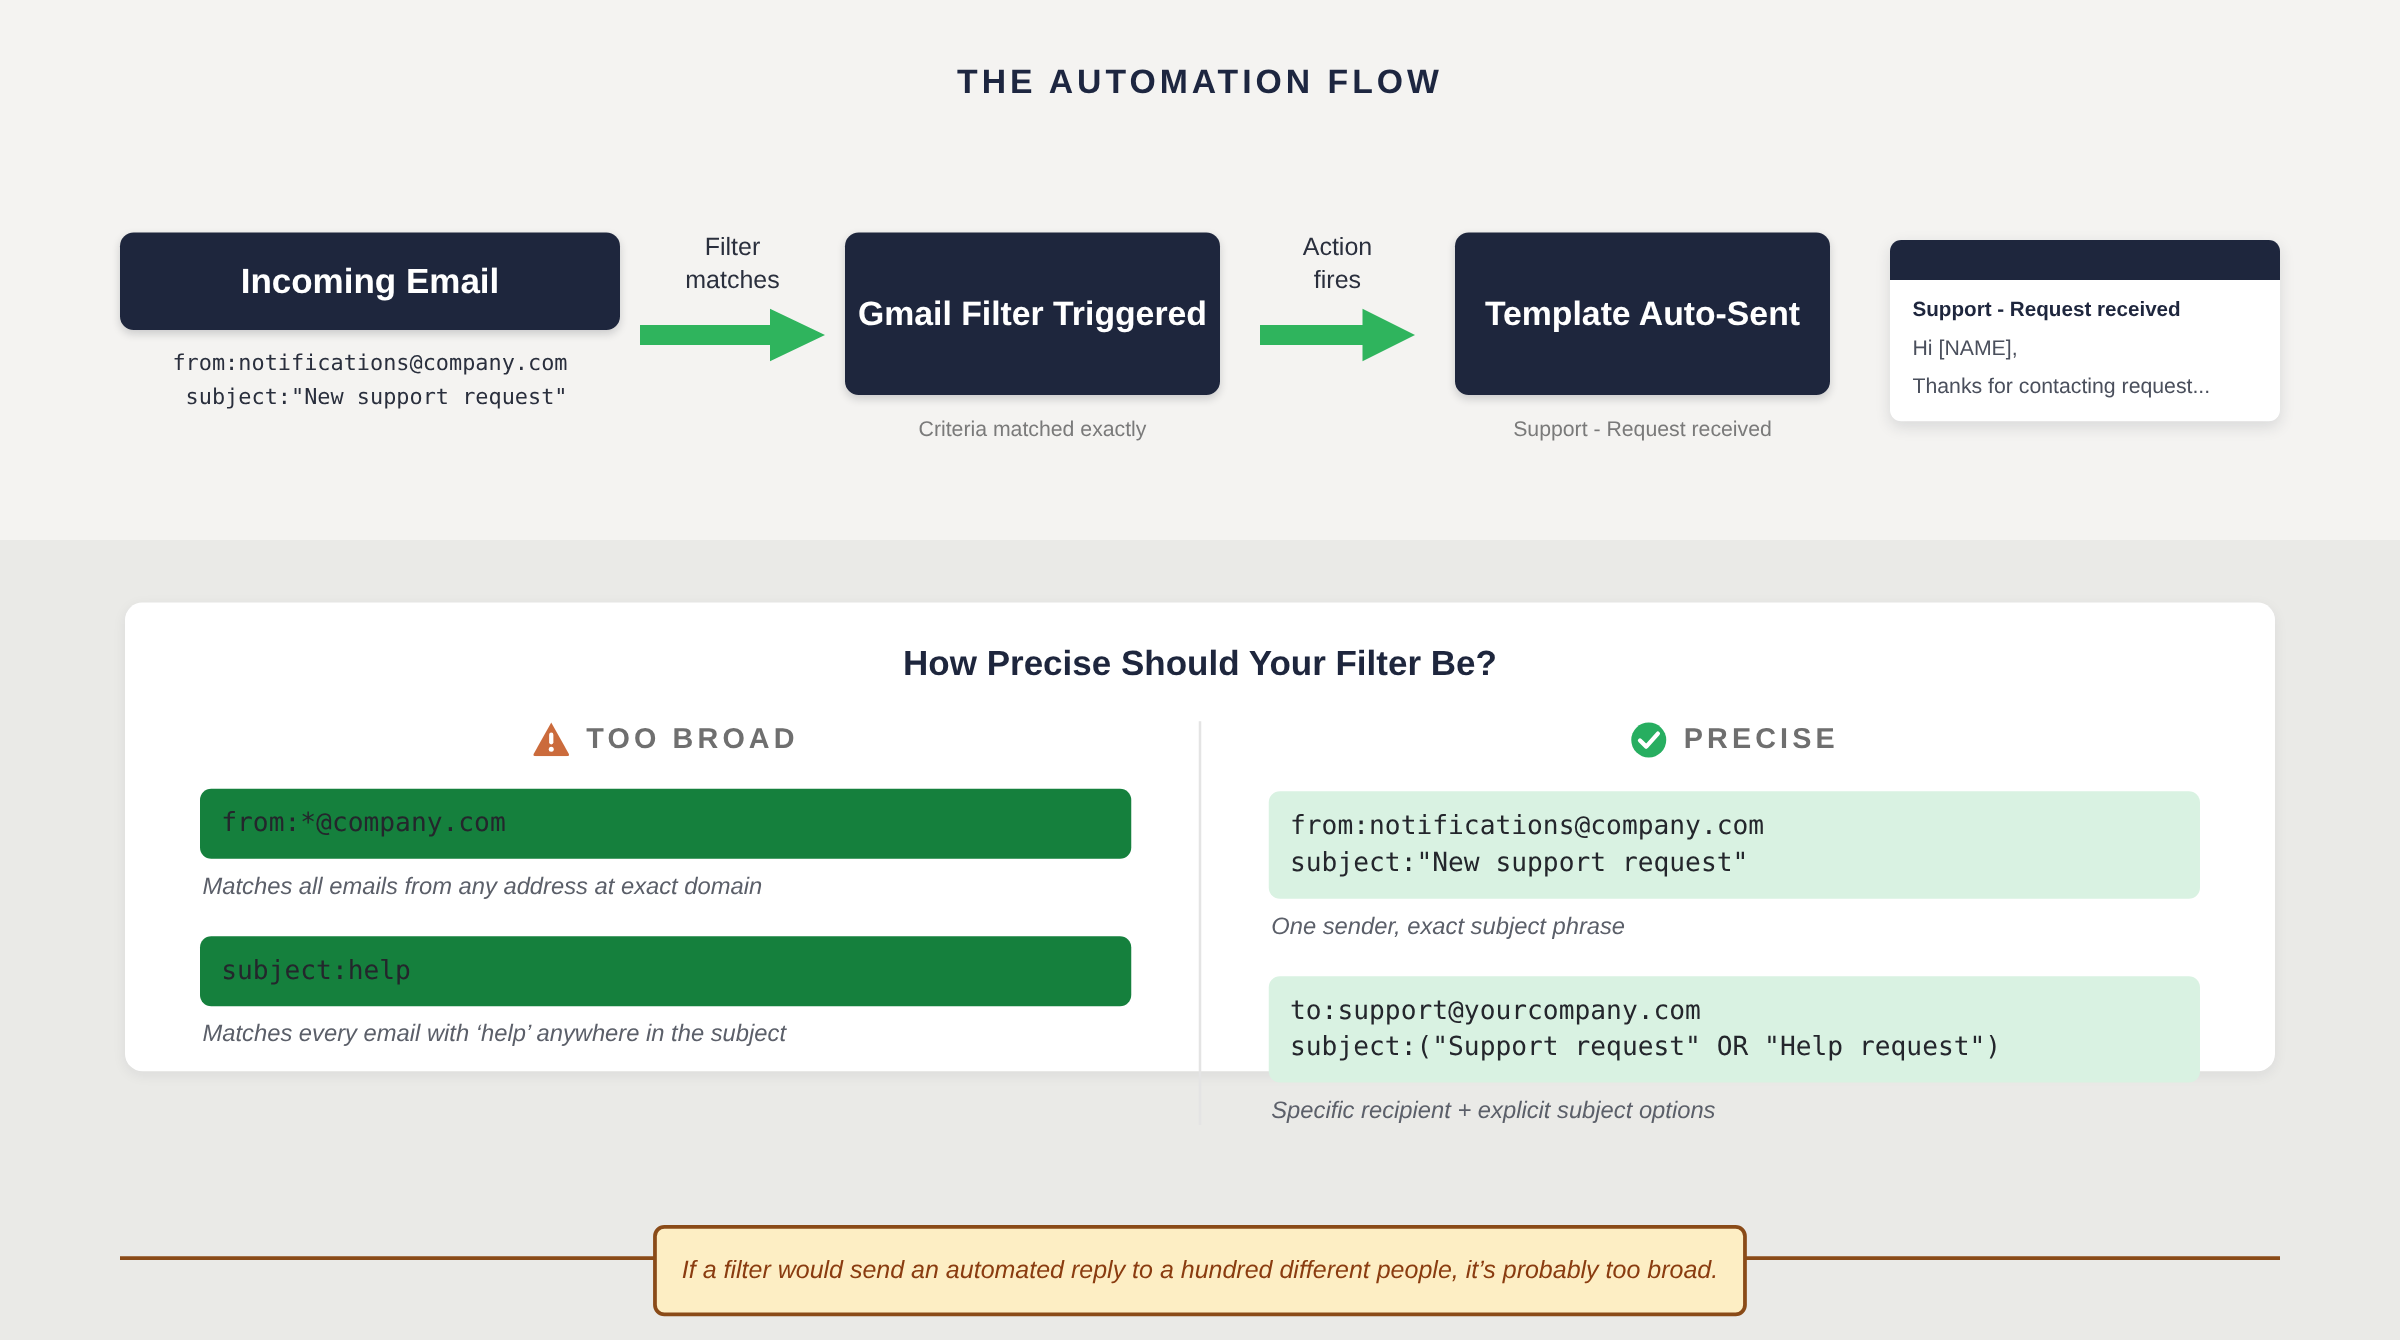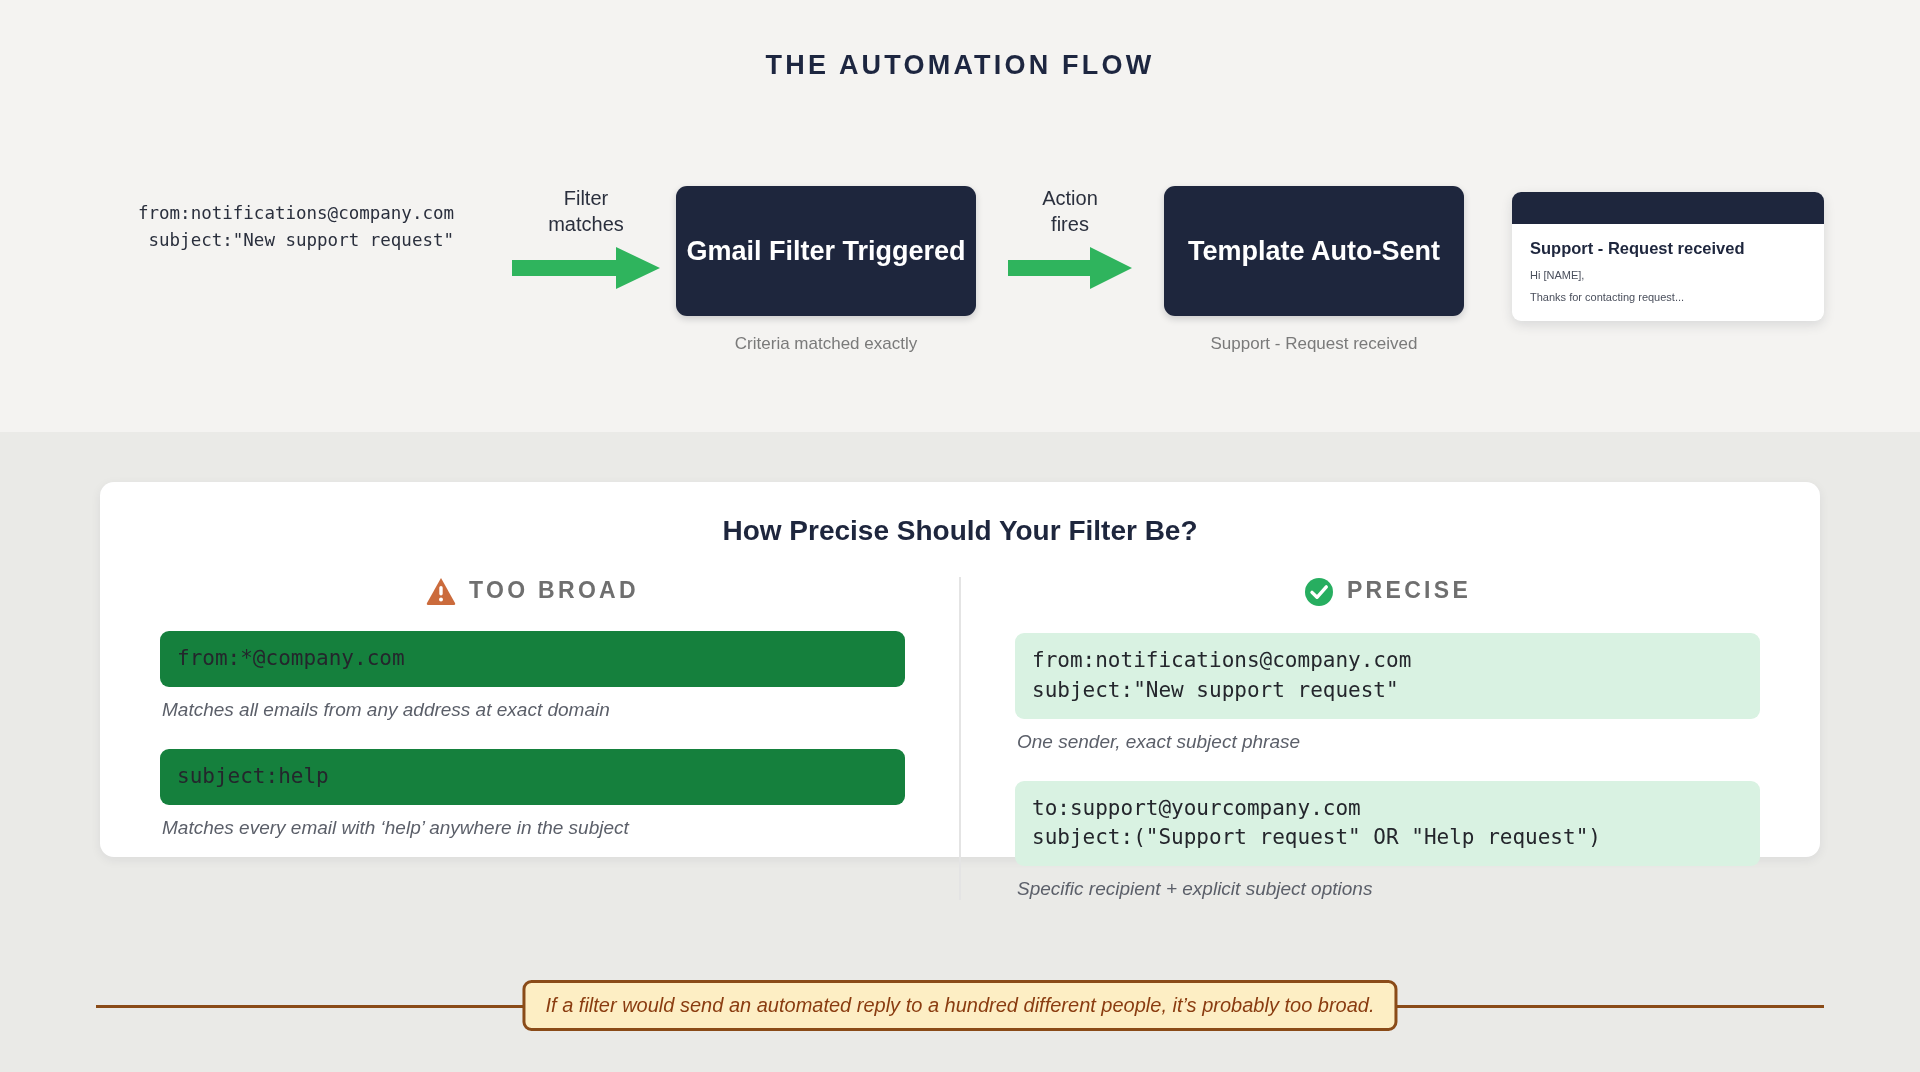--- a/index.html
+++ b/index.html
@@ -129,21 +129,21 @@
     background: #1e263d;
   }
   .email-card-body { padding: 15px 18px 18px 18px; }
   .email-subject {
     font-size: 16.5px;
     font-weight: bold;
     color: #1e263d;
     margin-bottom: 11px;
   }
   .email-line {
-    font-size: 11px;
+    font-size: 17px;
     color: #4a4f5c;
     margin-bottom: 10px;
   }
   .email-line:last-child { margin-bottom: 0; }
 
   
   .panel {
     position: absolute;
     left: 100px; top: 482px;
     width: 1720px; height: 375px;
@@ -221,38 +221,39 @@
     background: #8a4b18;
   }
   .callout-pill {
     position: absolute;
     left: 50%;
     top: 0;
     transform: translateX(-50%);
     background: #fdeec4;
     border: 3px solid #8a4b18;
     border-radius: 9px;
-    padding: 11px 20px;
+    padding: 22px 20px;
     font-size: 20px;
     font-style: italic;
     color: #8a3c10;
     white-space: nowrap;
   }
 </style>
 </head>
 <body>
 
 <div class="band-top"></div>
 <div class="band-bottom"></div>
 
 <div class="flow-title">THE AUTOMATION FLOW</div>
 
 <div class="flow-row">
 
   <div class="flow-stage" id="stage-incoming">
+    <div class="stage-box">Incoming Email</div>
     <div class="stage-code">from:notifications@company.com
  subject:"New support request"</div>
   </div>
 
   <div class="arrow-group" id="arrow-1">
     <div class="arrow-label">Filter
 matches</div>
     <svg class="arrow-svg" width="148" height="46" viewBox="0 0 148 46">
       <path d="M0 15 H104 V2 L148 23 L104 44 V31 H0 Z" fill="#2fb45d"></path>
     </svg>

